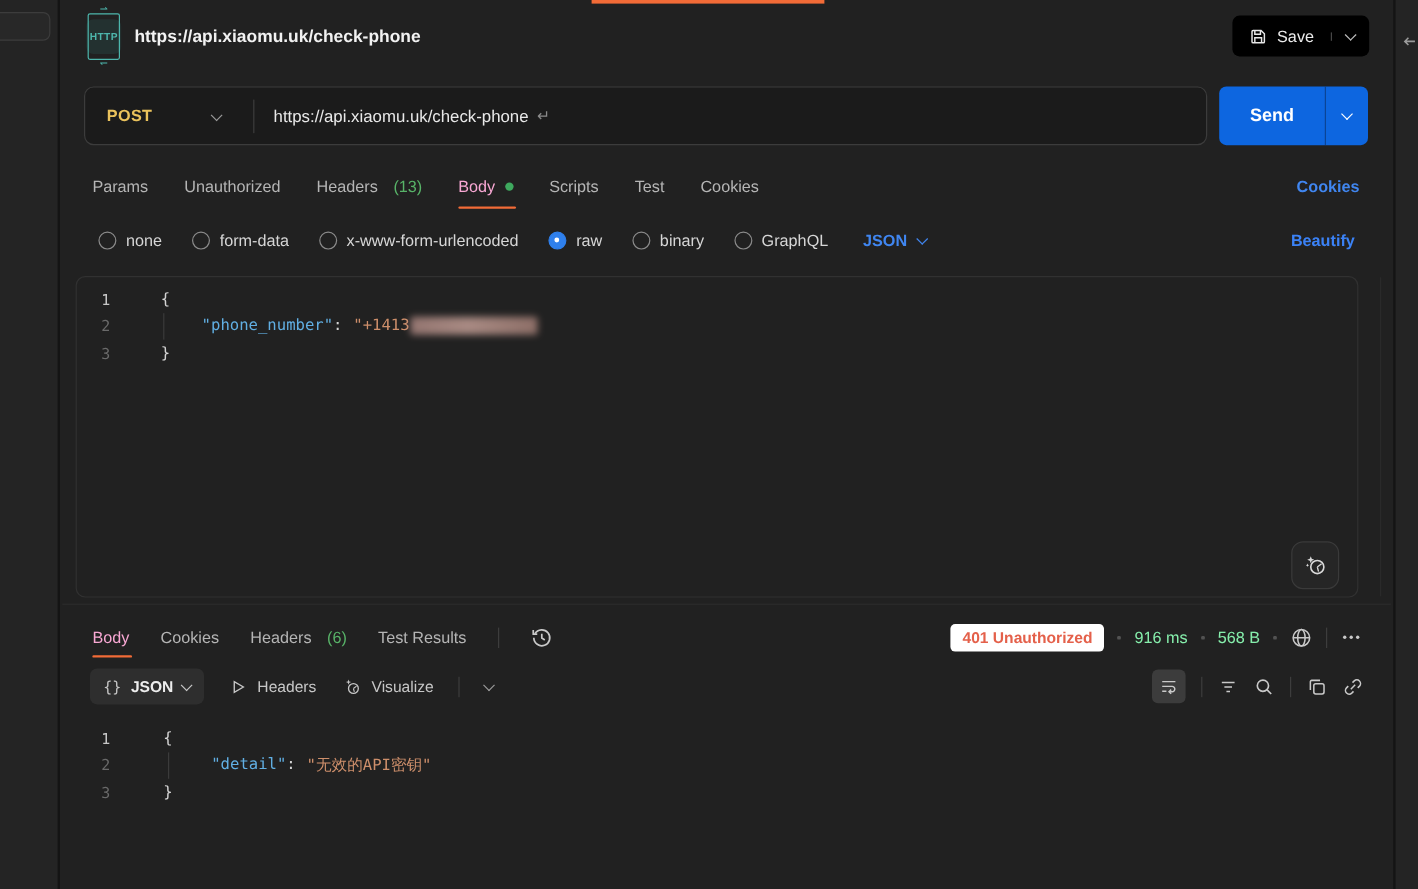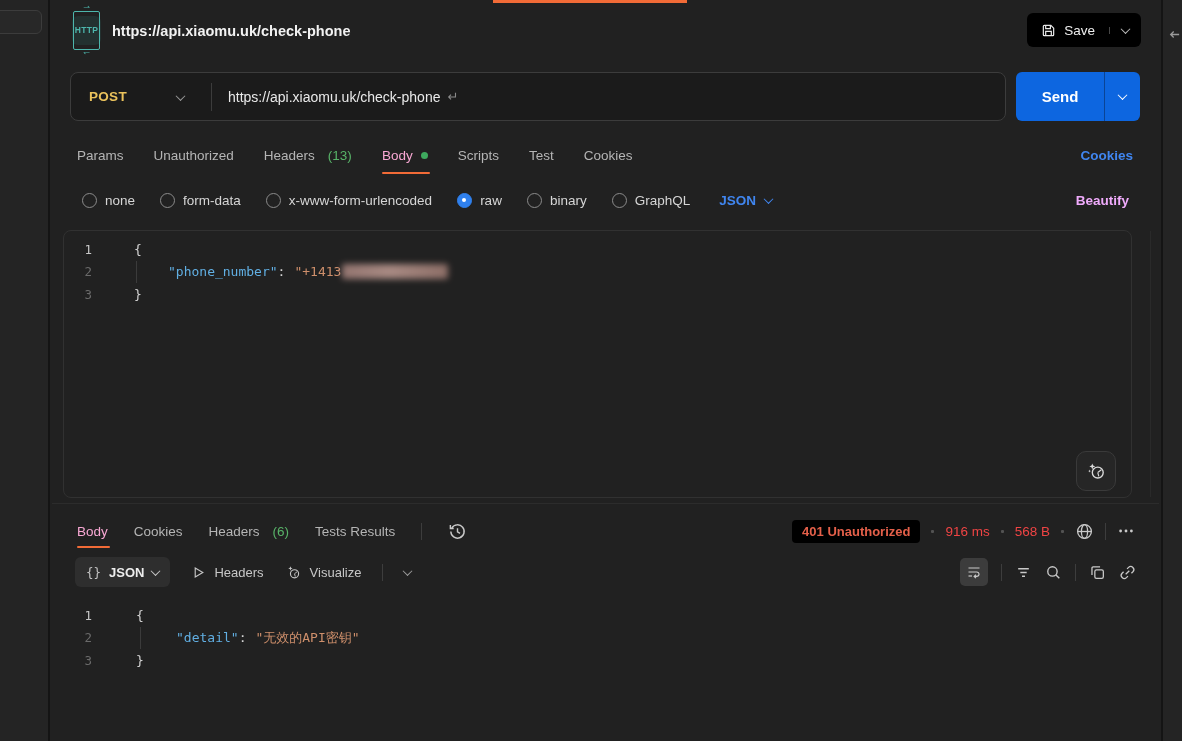--- a/index.html
+++ b/index.html
@@ -77,21 +77,21 @@
     display:flex; align-items:center; padding-left:30px; gap:25px;
     color:#d6d6d6; font-size:13.5px; }
   .radio-opt { display:flex; align-items:flex-start; gap:8px; cursor:pointer; }
   .rb { width:15px; height:15px; border-radius:50%; border:1.5px solid #8b8b8b;
     position:relative; flex:none; }
   .radio-opt.checked .rb { border-color:#2f80ed; background:#2f80ed; }
   .radio-opt.checked .rb::after { content:""; position:absolute; left:4px; top:4px;
     width:4px; height:4px; border-radius:50%; background:#fff; }
   .lang-dd { display:flex; align-items:center; gap:9px; color:#4086f0;
     font-weight:bold; cursor:pointer; margin-left:4px; }
-  .beautify { margin-left:auto; padding-right:30px; color:#f0abfc;
+  .beautify { margin-left:auto; padding-right:30px; color:#3b82f6;
     font-weight:600; cursor:pointer; }
   
   .editor { position:absolute; top:230px; left:11px; width:1069px; height:268px;
     border:1px solid #313131; border-radius:8px; padding-top:7px;
     font-family:"DejaVu Sans Mono","Liberation Mono",monospace; font-size:13px; }
   .scroll-gutter { position:absolute; top:231px; left:1098px; height:266px;
     border-left:1px solid #2a2a2a; }
   .code-row { display:flex; align-items:center; height:22.5px; }
   .ln { width:44px; flex:none; text-align:right; padding-right:16px;
     color:#6a6a6a; font-size:12.5px; }
@@ -117,24 +117,24 @@
   .response { position:absolute; left:0; right:0; top:503px; bottom:0;
     border-top:1px solid #2c2c2c; }
   .resp-head { position:absolute; top:7px; left:0; right:0; height:40px;
     display:flex; align-items:center; padding-left:25px; gap:26px;
     color:#b5b5b5; font-size:13.5px; }
   .vdiv { width:1px; height:17px; background:#3d3d3d; flex:none; }
   .icon-btn { display:flex; align-items:center; justify-content:center;
     color:#c9c9c9; cursor:pointer; }
   .resp-right { margin-left:auto; display:flex; align-items:center; gap:11px;
     padding-right:24px; }
-  .status-badge { background:#000000; color:#e4604a; font-weight:600;
+  .status-badge { background:#ffffff; color:#e4604a; font-weight:600;
     font-size:13px; padding:4px 10px; border-radius:4px; }
   .dot-sep { width:3px; height:3px; background:#525252; border-radius:1px; }
-  .meta-txt { color:#ef4444; }
+  .meta-txt { color:#86efac; }
   
   .resp-tools { position:absolute; top:51px; left:0; right:0; height:34px;
     display:flex; align-items:center; padding-left:23px; gap:21px;
     color:#c7c7c7; font-size:13px; }
   .json-pill { display:flex; align-items:center; gap:8px; background:#2e2e2e;
     border-radius:6px; height:30px; padding:0 11px; cursor:pointer; }
   .json-pill .braces { color:#c4c4c4; font-family:"DejaVu Sans Mono",monospace;
     font-size:12.5px; }
   .json-pill .lbl { color:#ededed; font-weight:600; }
   .tool-item { display:flex; align-items:center; gap:8px; cursor:pointer; }
@@ -290,21 +290,21 @@
           <span>Body</span>
         </div>
         <div class="tab" style="height:40px">
           <span>Cookies</span>
         </div>
         <div class="tab" style="height:40px">
           <span>Headers</span>
             <span class="count-green">(6)</span>
         </div>
         <div class="tab" style="height:40px">
-          <span>Tests Results</span>
+          <span>Test Results</span>
         </div>
         <span class="vdiv"></span>
         <span class="icon-btn">
           <svg width="19" height="19" viewBox="0 0 16 16" fill="none" stroke="currentColor" stroke-width="1.2">
             <path d="M3.2 5.1A5.6 5.6 0 1 1 2.4 8"></path>
             <path d="M2 2.6v2.8h2.8"></path>
             <path d="M8 5.2v3l2.1 1.3"></path>
           </svg>
         </span>
         <div class="resp-right">

